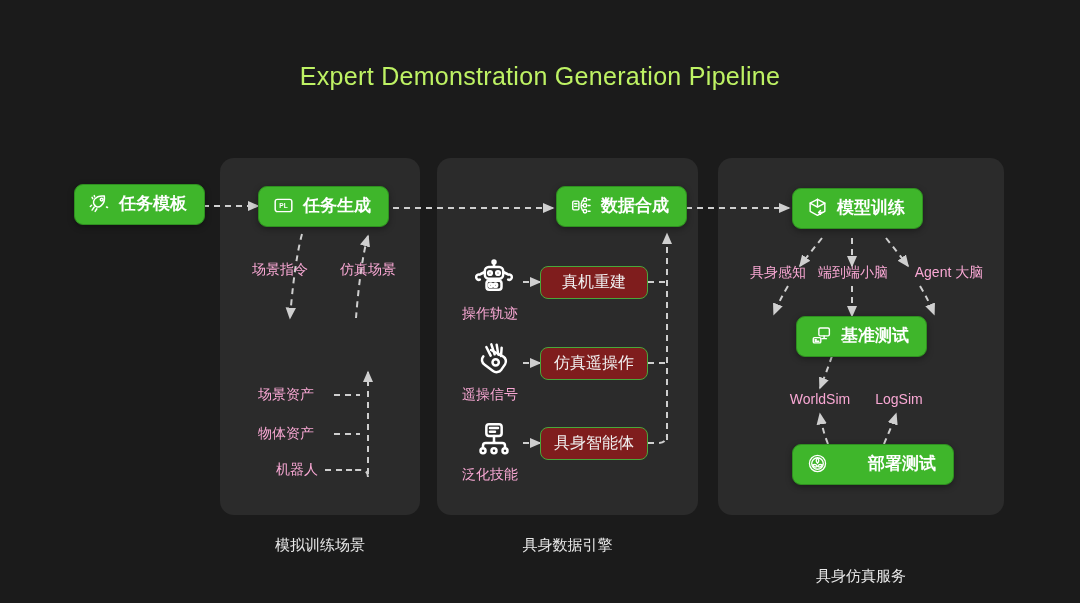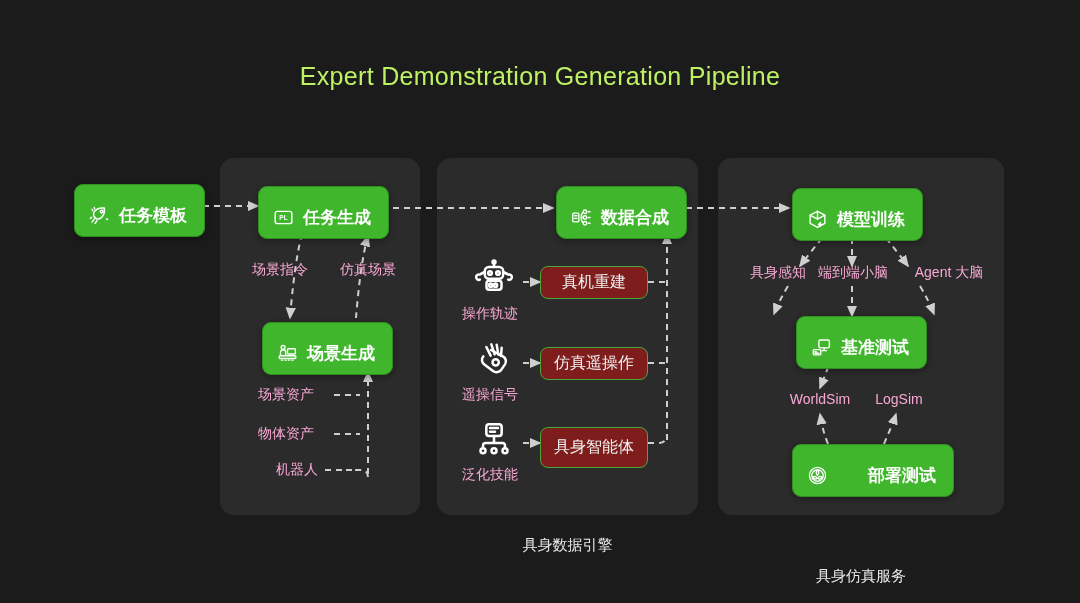--- a/index.html
+++ b/index.html
@@ -34,21 +34,21 @@
   #caption-2 { left: 437px; width: 261px; }
   #caption-3 { left: 718px; width: 286px; margin-top: 31px; }
 
   
   .pill {
     position: absolute;
     display: flex; align-items: center; gap: 9px;
     background: #3fb62b;
     border: 1px solid #2f9020;
     border-radius: 9px;
-    padding: 19px 17px 9px 14px;
+    padding: 7px 17px 9px 14px;
     color: #ffffff; font-size: 17px; font-weight: 700;
     white-space: nowrap;
     box-shadow: 0 2px 6px rgba(0,0,0,.35);
   }
   .pill .ic { width: 21px; height: 21px; display: block; flex: 0 0 auto; }
 
   
   .obox {
     position: absolute;
     display: flex; align-items: center; justify-content: center;
@@ -149,38 +149,26 @@
         <rect x="2.5" y="5" width="19" height="14" rx="2.5"></rect>
         <text x="12" y="15" font-size="7.5" font-family="Liberation Sans, sans-serif" fill="#fff" stroke="none" text-anchor="middle" font-weight="bold">PL</text>
       </svg>
     </span>
     <span>任务生成</span>
   </div>
 
   <div class="lbl c" style="left:240px; top:261px; width:80px;">场景指令</div>
   <div class="lbl c" style="left:328px; top:261px; width:80px;">仿真场景</div>
 
-  <div class="pill" style="left:262px; top:322px;">
-    <span class="ic">
-      <svg viewBox="0 0 24 24" fill="none" stroke="#fff" stroke-width="1.6" stroke-linecap="round">
-        <circle cx="7" cy="5" r="2.2"></circle>
-        <path d="M4 13 v-2.2 a3 3 0 0 1 6 0 V13"></path>
-        <rect x="12" y="6.5" width="9" height="6" rx="1"></rect>
-        <rect x="2.5" y="14.5" width="19" height="3.2" rx="1"></rect>
-        <path d="M5 19.6 h1.4 M9 19.6 h1.4 M13 19.6 h1.4 M17 19.6 h1.4"></path>
-      </svg>
-    </span>
-    <span>场景生成</span>
-  </div>
 
   <div class="lbl" style="left:258px; top:386px;">场景资产</div>
   <div class="lbl" style="left:258px; top:425px;">物体资产</div>
   <div class="lbl" style="left:276px; top:461px;">机器人</div>
 
-  <div class="pill" style="left:556px; top:186px;border-radius:10px;">
+  <div class="pill" style="left:556px; top:186px;">
     <span class="ic">
       <svg viewBox="0 0 24 24" fill="none" stroke="#fff" stroke-width="1.6" stroke-linecap="round">
         <rect x="2" y="7" width="7" height="10" rx="1.2"></rect>
         <path d="M4.2 10 h2.6 M4.2 13 h2.6"></path>
         <circle cx="16" cy="5.4" r="2"></circle>
         <circle cx="16" cy="12" r="2"></circle>
         <circle cx="16" cy="18.6" r="2"></circle>
         <path d="M11.6 12 h2.4 M13 6.6 l-1.4 4 M13 17.4 l-1.4 -4"></path>
         <path d="M19.6 5.4 h2.2 M19.6 12 h2.2 M19.6 18.6 h2.2"></path>
       </svg>
@@ -226,21 +214,21 @@
     </svg>
   </div>
   <div class="lbl" style="left:462px; top:466px;">泛化技能</div>
 
   <div class="obox" style="left:540px; top:266px; width:108px; height:33px;">
     <span>真机重建</span>
   </div>
   <div class="obox" style="left:540px; top:347px; width:108px; height:33px;">
     <span>仿真遥操作</span>
   </div>
-  <div class="obox" style="left:540px; top:427px; width:108px; height:41px;">
+  <div class="obox" style="left:540px; top:427px; width:108px; height:33px;">
     <span>具身智能体</span>
   </div>
 
   <div class="pill" style="left:792px; top:188px;">
     <span class="ic">
       <svg viewBox="0 0 24 24" fill="none" stroke="#fff" stroke-width="1.6" stroke-linejoin="round" stroke-linecap="round">
         <path d="M12 2.6 L20.4 7 v9.4 L12 21 L3.6 16.4 V7 z"></path>
         <path d="M12 2.6 L12 11.6 M12 11.6 L20.4 7 M12 11.6 L3.6 7"></path>
         <path d="M18 17.6 h-4.4 M15.4 15.4 L13.2 17.6 L15.4 19.8"></path>
       </svg>
@@ -273,16 +261,17 @@
         <circle cx="12" cy="12" r="9.2"></circle>
         <circle cx="12" cy="12" r="6.6"></circle>
         <path d="M12 5.6 C10 8 10.4 10.2 12 11.6 C13.6 10.2 14 8 12 5.6 Z"></path>
         <path d="M6.6 13.6 C9.2 12.6 11 13.4 11.6 15.4 C9.8 16.6 7.6 16 6.6 13.6 Z"></path>
         <path d="M17.4 13.6 C14.8 12.6 13 13.4 12.4 15.4 C14.2 16.6 16.4 16 17.4 13.6 Z"></path>
       </svg>
     </span>
     <span>部署测试</span>
   </div>
 
+  <div class="caption" id="caption-1">模拟训练场景</div>
   <div class="caption" id="caption-2">具身数据引擎</div>
   <div class="caption" id="caption-3">具身仿真服务</div>
 
 </div>
 
 </body></html>

